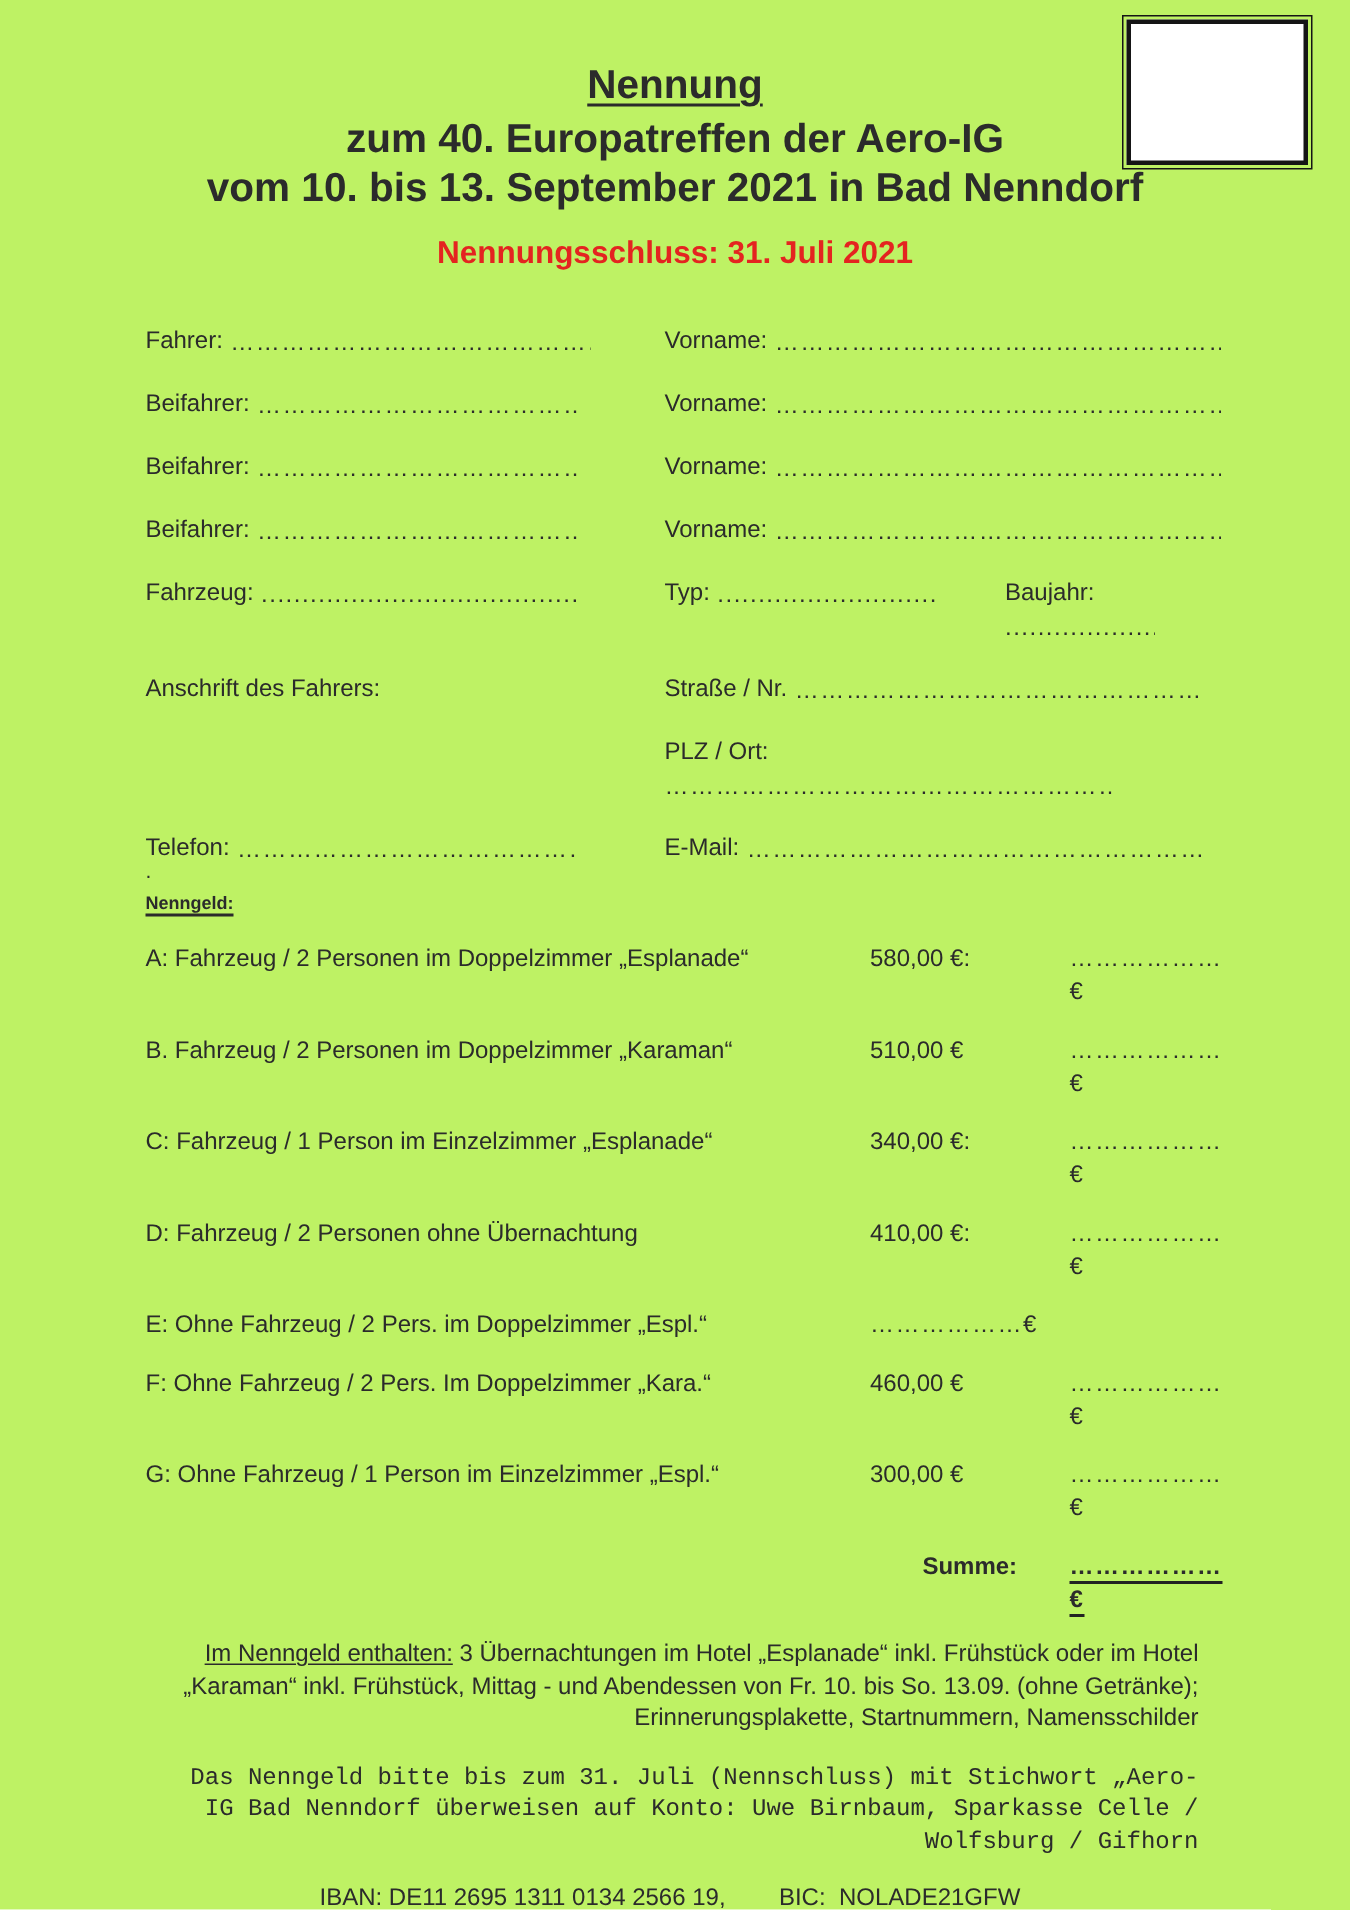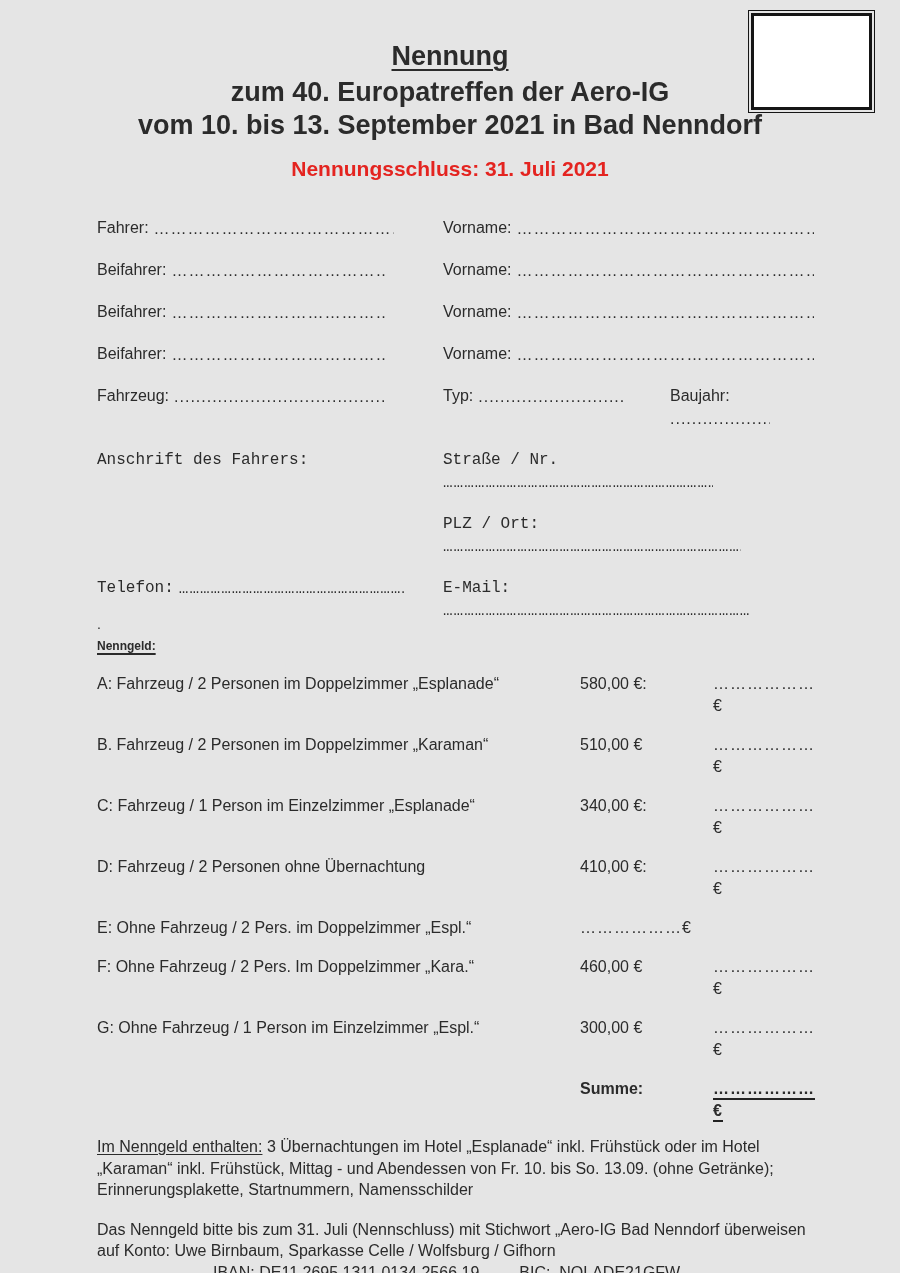--- a/index.html
+++ b/index.html
@@ -1,21 +1,21 @@
 <!DOCTYPE html>
 <html><head>
 <meta charset="utf-8">
 <style>
   * { box-sizing: border-box; }
   html,body { margin:0; padding:0; background:#ffffff; }
   .page {
     position: relative;
     width: 900px;
     height: 1273px;
-    background: #e5e5e5;
+    background: #bef264;
     font-family: "Liberation Sans", sans-serif;
     color: #2b2b2b;
     font-size: 16px;
     padding: 40px 85px 0 97px;
     overflow: hidden;
   }
   
   .stamp-box {
     position: absolute;
     left: 751px; top: 13px;
@@ -37,21 +37,21 @@
   }
   .title-sub { font-size: 27px; font-weight: bold; line-height: 33px; }
   .deadline {
     color: #e42420; font-weight: bold; font-size: 21px;
     margin-top: 14px; margin-bottom: 36px; line-height: 25px;
   }
   
   .row { display: grid; line-height: 22px; }
   .name-row { grid-template-columns: 346px 1fr; margin-bottom: 20px; }
   .vehicle-row { grid-template-columns: 346px 227px 1fr; margin-bottom: 20px; }
-  .addr-row { grid-template-columns: 346px 1fr; margin-bottom: 20px; font-family: Liberation Mono, monospace; }
+  .addr-row { grid-template-columns: 346px 1fr; margin-bottom: 20px; }
   .lbl { margin-right: 5px; }
   .dots {
     display: inline-block; overflow: hidden;
     white-space: nowrap; vertical-align: bottom;
     height: 21px; letter-spacing: 1px;
   }
   .w-fahrer  { width: 240px; }
   .w-vorname { width: 298px; }
   .w-beif    { width: 216px; }
   .w-fzg     { width: 210px; }
@@ -66,26 +66,26 @@
   .fees-heading {
     font-size: 12px; font-weight: bold;
     text-decoration: underline;
     text-decoration-thickness: 2px;
     text-underline-offset: 3px;
     margin: 8px 0 20px 0;
   }
   .fee-row { display: grid; grid-template-columns: 483px 133px 1fr; margin-bottom: 17px; line-height: 22px; }
   .fee-entry { letter-spacing: 1px; }
   .sum-row { margin-top: 2px; margin-bottom: 12px; }
-  .sum-label { font-weight: bold; }
+  .sum-label { font-weight: bold; text-align: center; }
   .sum-entry { font-weight: bold; border-bottom: 2px solid #222; padding-bottom: 1px; letter-spacing: 1px; }
   
-  .para { line-height: 21.5px; margin: 0; }
+  .para { line-height: 21.5px; margin: 16px; text-align: right; }
   .p-included { margin-top: 14px; }
-  .p-payment  { margin-top: 18px; }
+  .p-payment  { margin-top: 18px; font-family: Liberation Mono, monospace; }
   .iban-line  { white-space: pre-wrap; padding-left: 116px; line-height: 21.5px; }
   .u { text-decoration: underline; text-underline-offset: 2px; }
 </style>
 </head>
 <body>
 
 <div class="page">
 
   <div class="stamp-box"></div>
 

